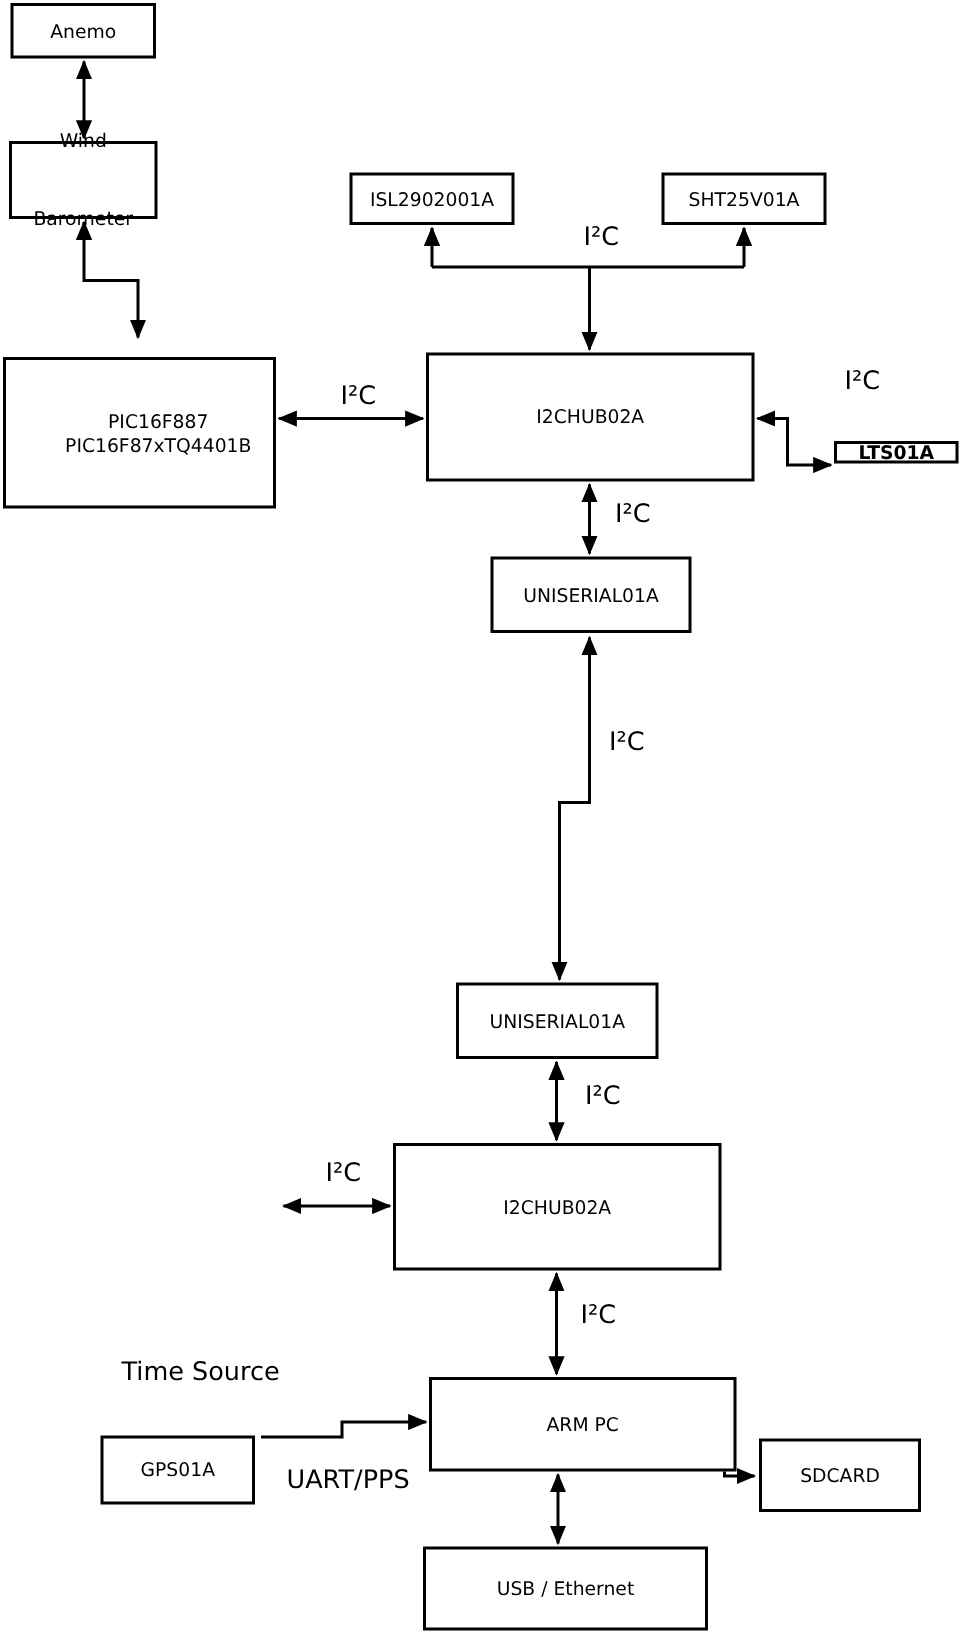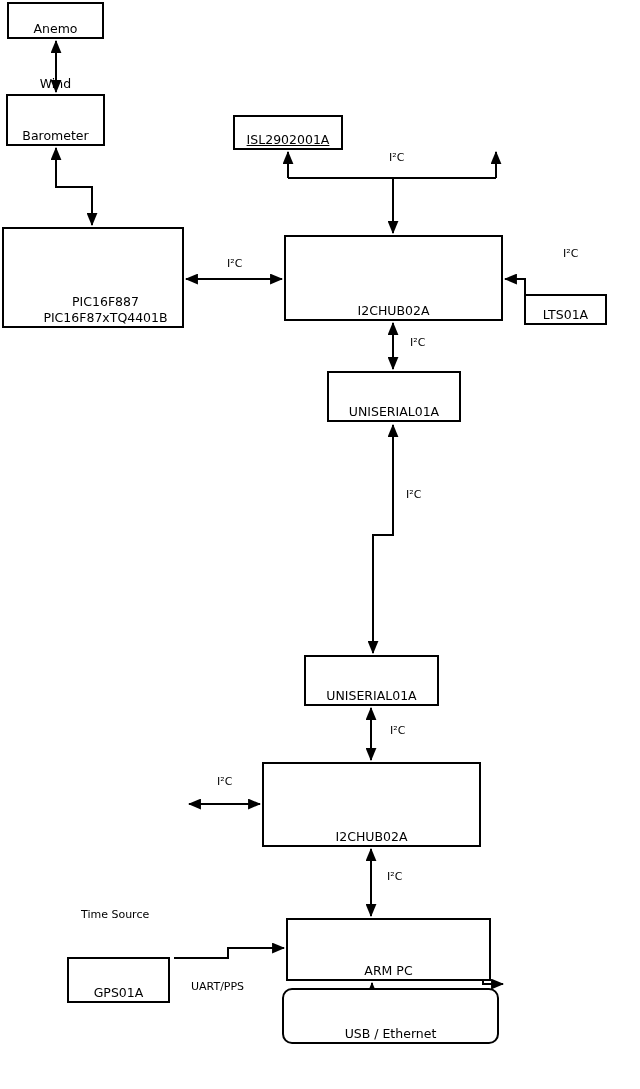--- a/index.html
+++ b/index.html
@@ -5,42 +5,42 @@
   html,body{margin:0;padding:0;background:#ffffff;}
   #canvas{
     position:relative;width:640px;height:1089px;background:#ffffff;
     font-family:"DejaVu Sans","Liberation Sans",sans-serif;color:#000;
     overflow:hidden;
   }
   #edges{position:absolute;left:0;top:0;width:640px;height:1089px;}
   .node{
     position:absolute;box-sizing:border-box;background:#ffffff;
     border:2px solid #000;display:flex;flex-direction:column;
-    align-items:center;justify-content:flex-end;text-align:center;
+    align-items:center;justify-content:center;text-align:center;
     font-size:12.5px;line-height:16px;white-space:nowrap;
   }
   .elabel{
-    position:absolute;font-size:11px;line-height:14px;white-space:nowrap;
+    position:absolute;font-size:17px;line-height:14px;white-space:nowrap;
   }
   
   #n-anemo{left:7px;top:2px;width:97px;height:37px;}
   #n-wind{left:6px;top:94px;width:99px;height:52px;gap:36px;}
-  #n-pic{left:2px;top:227px;width:182px;height:101px;padding-left:25px;}
-  #n-isl{left:233px;top:115px;width:110px;height:35px;text-decoration:underline;}
+  #n-pic{left:2px;top:238px;width:182px;height:101px;padding-left:25px;}
+  #n-isl{left:233px;top:115px;width:110px;height:35px;}
   #n-sht{left:441px;top:115px;width:110px;height:35px;}
   #n-hub1{left:284px;top:235px;width:219px;height:86px;}
-  #n-lts{left:524px;top:294px;width:83px;height:31px;}
+  #n-lts{left:556px;top:294px;width:83px;height:15px;font-weight:bold;}
   #n-uni1{left:327px;top:371px;width:134px;height:51px;}
   #n-uni2{left:304px;top:655px;width:135px;height:51px;}
   #n-hub2{left:262px;top:762px;width:219px;height:85px;}
   #n-baro{left:73px;top:775px;width:114px;height:57px;}
   #n-gps{left:67px;top:957px;width:103px;height:46px;}
   #n-arm{left:286px;top:918px;width:205px;height:63px;}
   #n-sd{left:506px;top:959px;width:108px;height:49px;}
-  #n-usb{left:282px;top:988px;width:217px;height:56px;border-radius:10px;}
+  #n-usb{left:282px;top:1031px;width:190px;height:56px;}
   
   #l-i2c-top{left:389px;top:151px;}
   #l-i2c-pic{left:227px;top:257px;}
   #l-i2c-lts{left:563px;top:247px;}
   #l-i2c-u1{left:410px;top:336px;}
   #l-i2c-long{left:406px;top:488px;}
   #l-i2c-u2{left:390px;top:724px;}
   #l-i2c-baro{left:217px;top:775px;}
   #l-i2c-arm{left:387px;top:870px;}
   #l-time{left:81px;top:908px;}
@@ -88,20 +88,23 @@
 
   <div id="n-pic" class="node">
     <span>PIC16F887</span>
     <span>PIC16F87xTQ4401B</span>
   </div>
 
   <div id="n-isl" class="node">
     <span>ISL2902001A</span>
   </div>
 
+  <div id="n-sht" class="node">
+    <span>SHT25V01A</span>
+  </div>
 
   <div id="n-hub1" class="node">
     <span>I2CHUB02A</span>
   </div>
 
   <div id="n-lts" class="node">
     <span>LTS01A</span>
   </div>
 
   <div id="n-uni1" class="node">
@@ -118,20 +121,23 @@
 
 
   <div id="n-gps" class="node">
     <span>GPS01A</span>
   </div>
 
   <div id="n-arm" class="node">
     <span>ARM PC</span>
   </div>
 
+  <div id="n-sd" class="node">
+    <span>SDCARD</span>
+  </div>
 
   <div id="n-usb" class="node">
     <span>USB / Ethernet</span>
   </div>
 
   <span id="l-i2c-top" class="elabel">I²C</span>
   <span id="l-i2c-pic" class="elabel">I²C</span>
   <span id="l-i2c-lts" class="elabel">I²C</span>
   <span id="l-i2c-u1" class="elabel">I²C</span>
   <span id="l-i2c-long" class="elabel">I²C</span>

